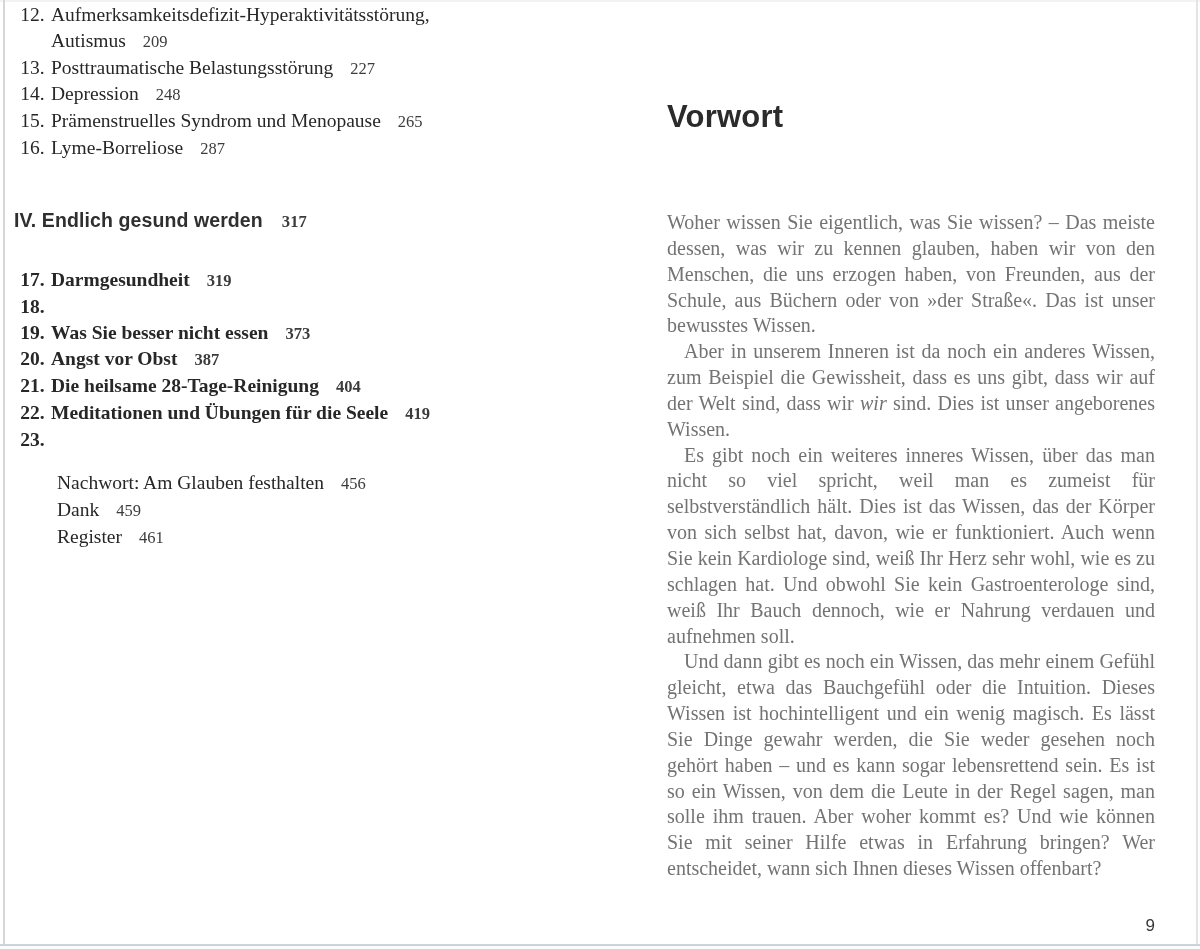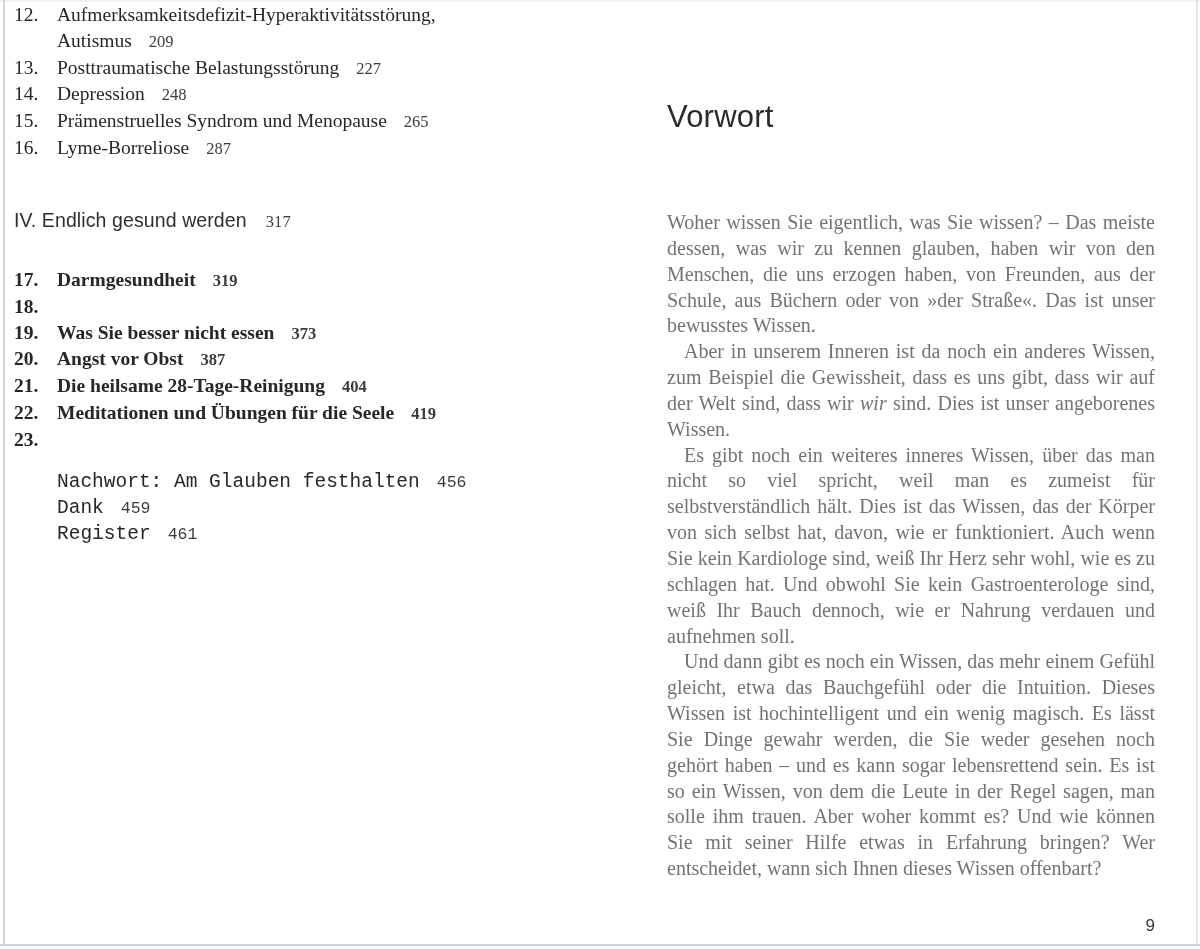--- a/index.html
+++ b/index.html
@@ -20,43 +20,43 @@
   .edge-right  { left: 1196px; top: 0; width: 2px; height: 946px; background: #e4e4e4; }
   .edge-bottom { left: 0; top: 944px; width: 1200px; height: 2px; background: #ccd3da; }
   .edge-below  { left: 0; top: 946px; width: 1200px; height: 3px; background: #fafbfc; }
 
   
   .left-page { position: absolute; left: 0; top: 0; width: 600px; height: 949px; }
 
   .toc-block { position: absolute; left: 14px; font-size: 19.5px; line-height: 25.8px; }
   .toc-block.b1 { top: 2px; }
   .toc-block.b2 { top: 267px; font-weight: bold; }
-  .toc-block.b3 { top: 470px; left: 57px; font-family: Liberation Mono, monospace; }
+  .toc-block.b3 { top: 470px; left: 57px; }
 
   .toc-item { display: flex; }
-  .toc-num  { flex: none; width: 37px; margin-right: 6px; text-align: left; }
+  .toc-num  { flex: none; width: 37px; text-align: center; }
   .toc-title { flex: none; max-width: 520px; }
 
   .pgnum { font-size: 16.5px; color: #3c3c3c; margin-left: 17px; }
 
   .part-header {
     position: absolute; left: 14px; top: 208px;
     font-family: "Liberation Sans", sans-serif;
-    font-size: 19.5px; font-weight: 400; line-height: 25.8px;
+    font-size: 19.5px; font-weight: 700; line-height: 25.8px;
     color: #2f2f2f; letter-spacing: 0.1px;
   }
   .part-header .pgnum { font-family: "Liberation Serif", serif; margin-left: 19px; }
 
   
   .right-page { position: absolute; left: 0; top: 0; width: 1200px; height: 949px; }
 
   .vorwort {
     position: absolute; left: 667px; top: 98px; margin: 0;
     font-family: "Liberation Sans", sans-serif;
-    font-size: 31px; font-weight: 400; line-height: 37px;
+    font-size: 31px; font-weight: 700; line-height: 37px;
     color: #2b2b2b; letter-spacing: 0.2px;
   }
 
   .body-text {
     position: absolute; left: 667px; top: 210px; width: 488px;
     font-size: 20px; line-height: 25.85px;
     text-align: justify;
     hyphens: auto; -webkit-hyphens: auto;
     color: #737373;
   }

